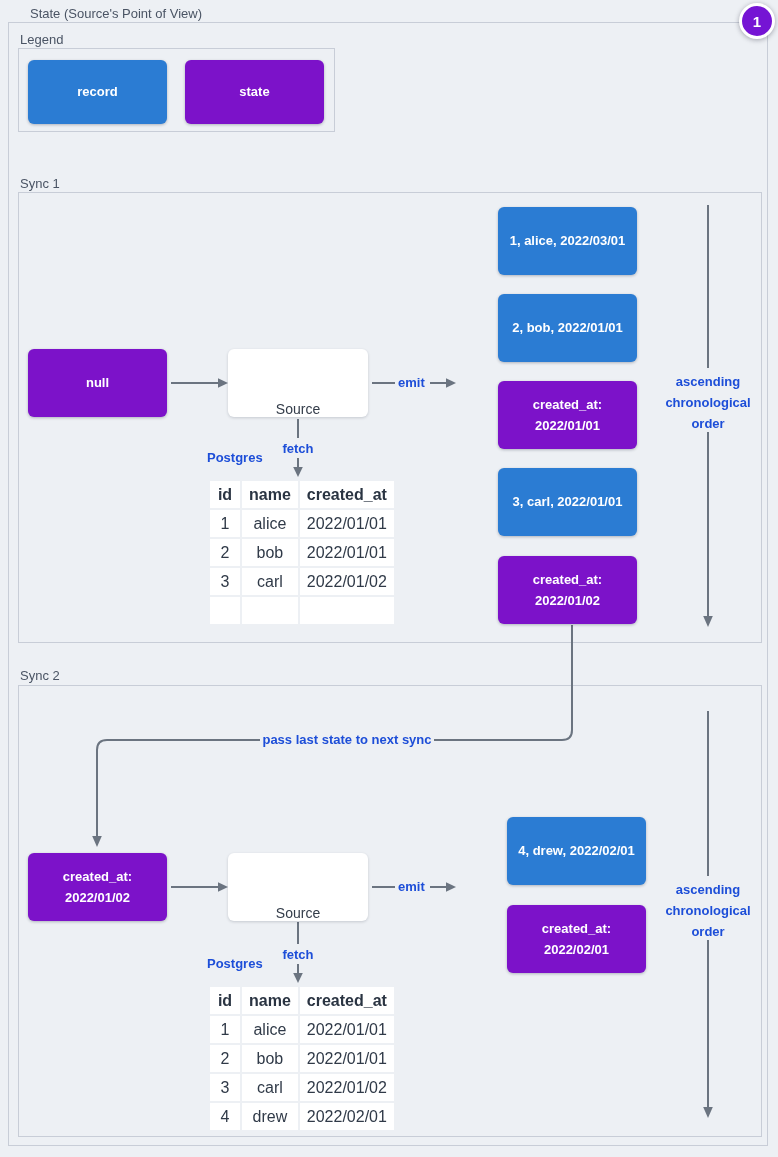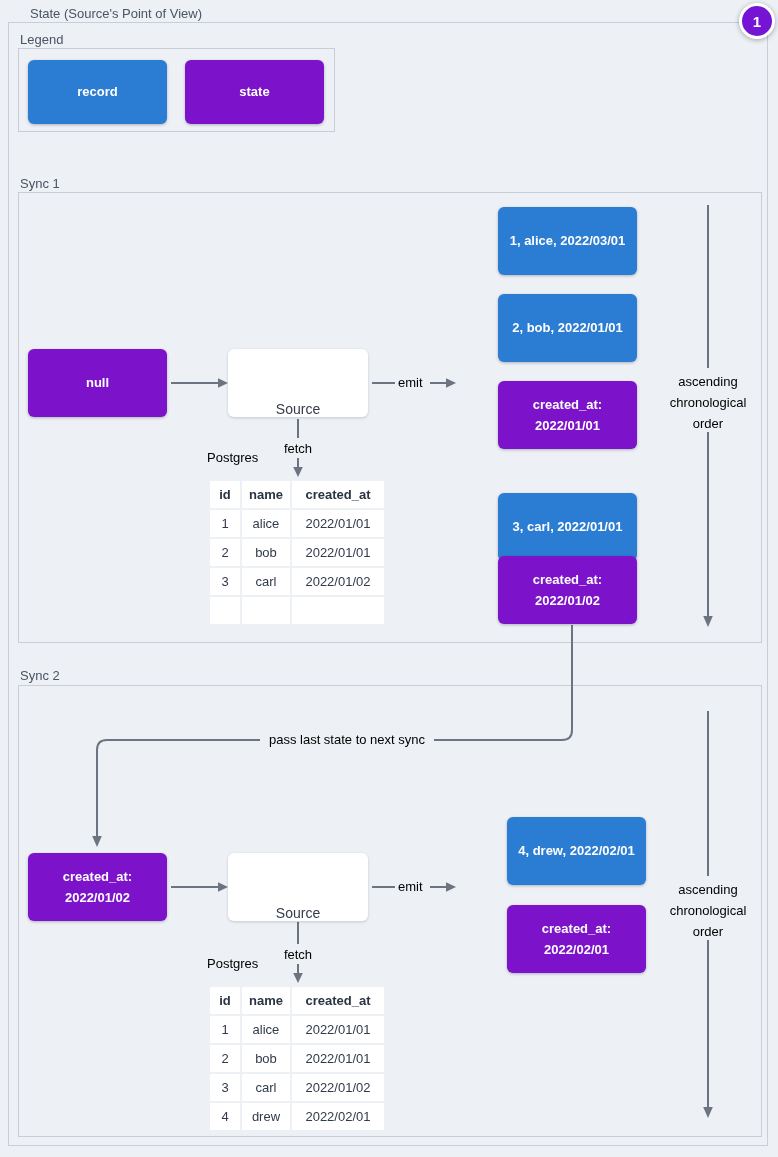--- a/index.html
+++ b/index.html
@@ -16,25 +16,25 @@
     color:#ffffff; font-weight:bold; font-size:13px; line-height:1.65;
     text-align:center; box-shadow:0 1px 3px rgba(15,25,45,.28);
   }
   .record { background:#2b7cd3; }
   .state  { background:#7c12c9; }
   .source {
     position:absolute; width:140px; height:68px; background:#ffffff; border-radius:6px;
     display:flex; align-items:flex-end; justify-content:center;
     font-size:14px; color:#333c49; box-shadow:0 1px 3px rgba(15,25,45,.18);
   }
-  .lbl { position:absolute; font-size:13px; color:#000000; white-space:nowrap; }
+  .lbl { position:absolute; font-size:13px; color:#1d4ed8; white-space:nowrap;font-weight:bold; }
   .lbl.center { text-align:center; white-space:normal; }
   .asc { line-height:1.6; }
   table.pg { position:absolute; border-spacing:2px; font-size:12.5px; color:#303a48; border-collapse:separate; }
-  .pg th, .pg td { background:#ffffff; text-align:center; height:27px; padding:0 7px; font-size:13px; }
+  .pg th, .pg td { background:#ffffff; text-align:center; height:27px; padding:0 7px; font-size:16px; }
   .pg th { font-weight:bold; color:#2a3442; }
   .c-id { min-width:16px; } .c-name { min-width:32px; } .c-created { min-width:78px; }
   .badge {
     position:absolute; left:739px; top:3px; width:36px; height:36px; border-radius:50%;
     background:#7514d4; border:3px solid #ffffff; box-sizing:border-box;
     display:flex; align-items:center; justify-content:center;
     color:#fff; font-weight:bold; font-size:15px;
     box-shadow:0 1px 5px rgba(20,20,40,.35); z-index:5;
   }
   svg.wires { position:absolute; left:0; top:0; z-index:2; pointer-events:none; }
@@ -73,21 +73,21 @@
   <div class="nodebox record z3" style="left:498px; top:207px;">
     <div>1, alice, 2022/03/01</div>
   </div>
   <div class="nodebox record z3" style="left:498px; top:294px;">
     <div>2, bob, 2022/01/01</div>
   </div>
   <div class="nodebox state z3" style="left:498px; top:381px;">
     <div>created_at:</div>
     <div>2022/01/01</div>
   </div>
-  <div class="nodebox record z3" style="left:498px; top:493px;">
+  <div class="nodebox record z3" style="left:498px; top:468px;">
     <div>3, carl, 2022/01/01</div>
   </div>
   <div class="nodebox state z3" style="left:498px; top:556px;">
     <div>created_at:</div>
     <div>2022/01/02</div>
   </div>
 
   <div class="lbl" style="left:398px; top:375px;">emit</div>
   <div class="lbl" style="left:276px; top:441px; width:44px; text-align:center;">fetch</div>
   <div class="lbl" style="left:207px; top:450px;">Postgres</div>

